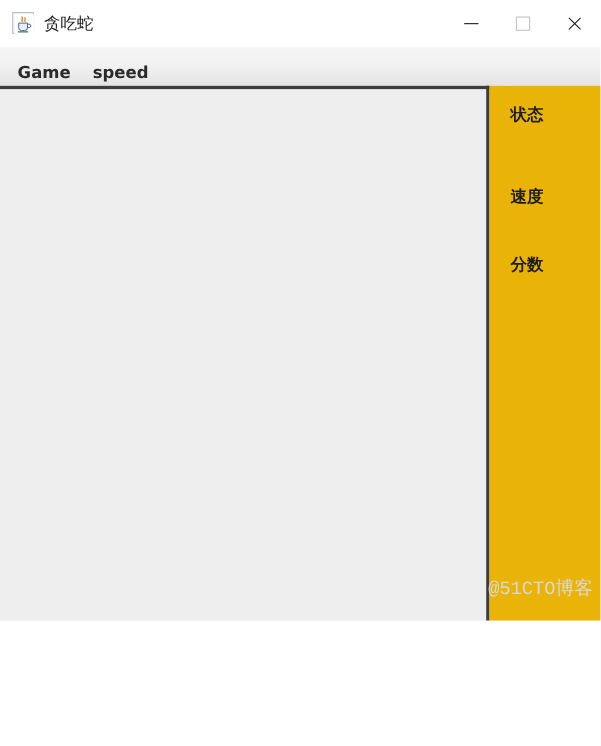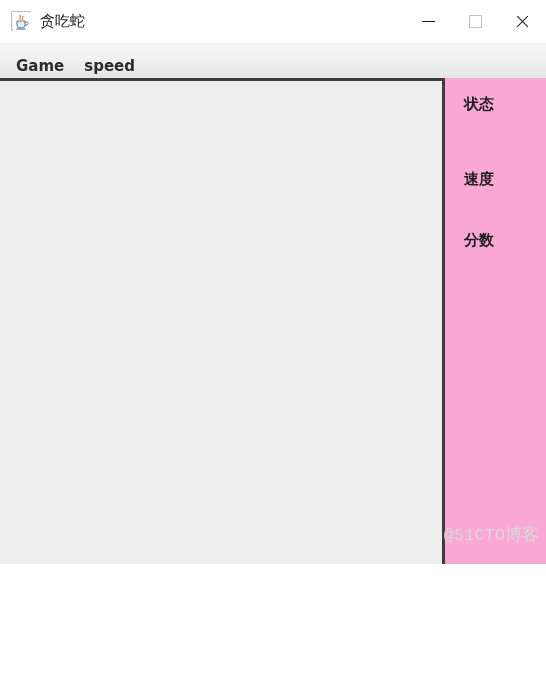--- a/index.html
+++ b/index.html
@@ -150,21 +150,21 @@
     box-sizing: border-box;
     border-top: 3px solid #3d3d3d;
     border-right: 3px solid #3d3d3d;
   }
 
   .side-panel {
     position: absolute;
     left: 445px; top: 0;
     width: 101px;
     height: 600px;
-    background: #f9a8d4;
+    background: #eab308;
   }
   .side-label {
     position: absolute;
     left: 19px;
     font-size: 15px;
     font-weight: bold;
     color: #1d1d1d;
     font-family: "DejaVu Sans", "Liberation Sans", sans-serif;
     white-space: nowrap;
   }

